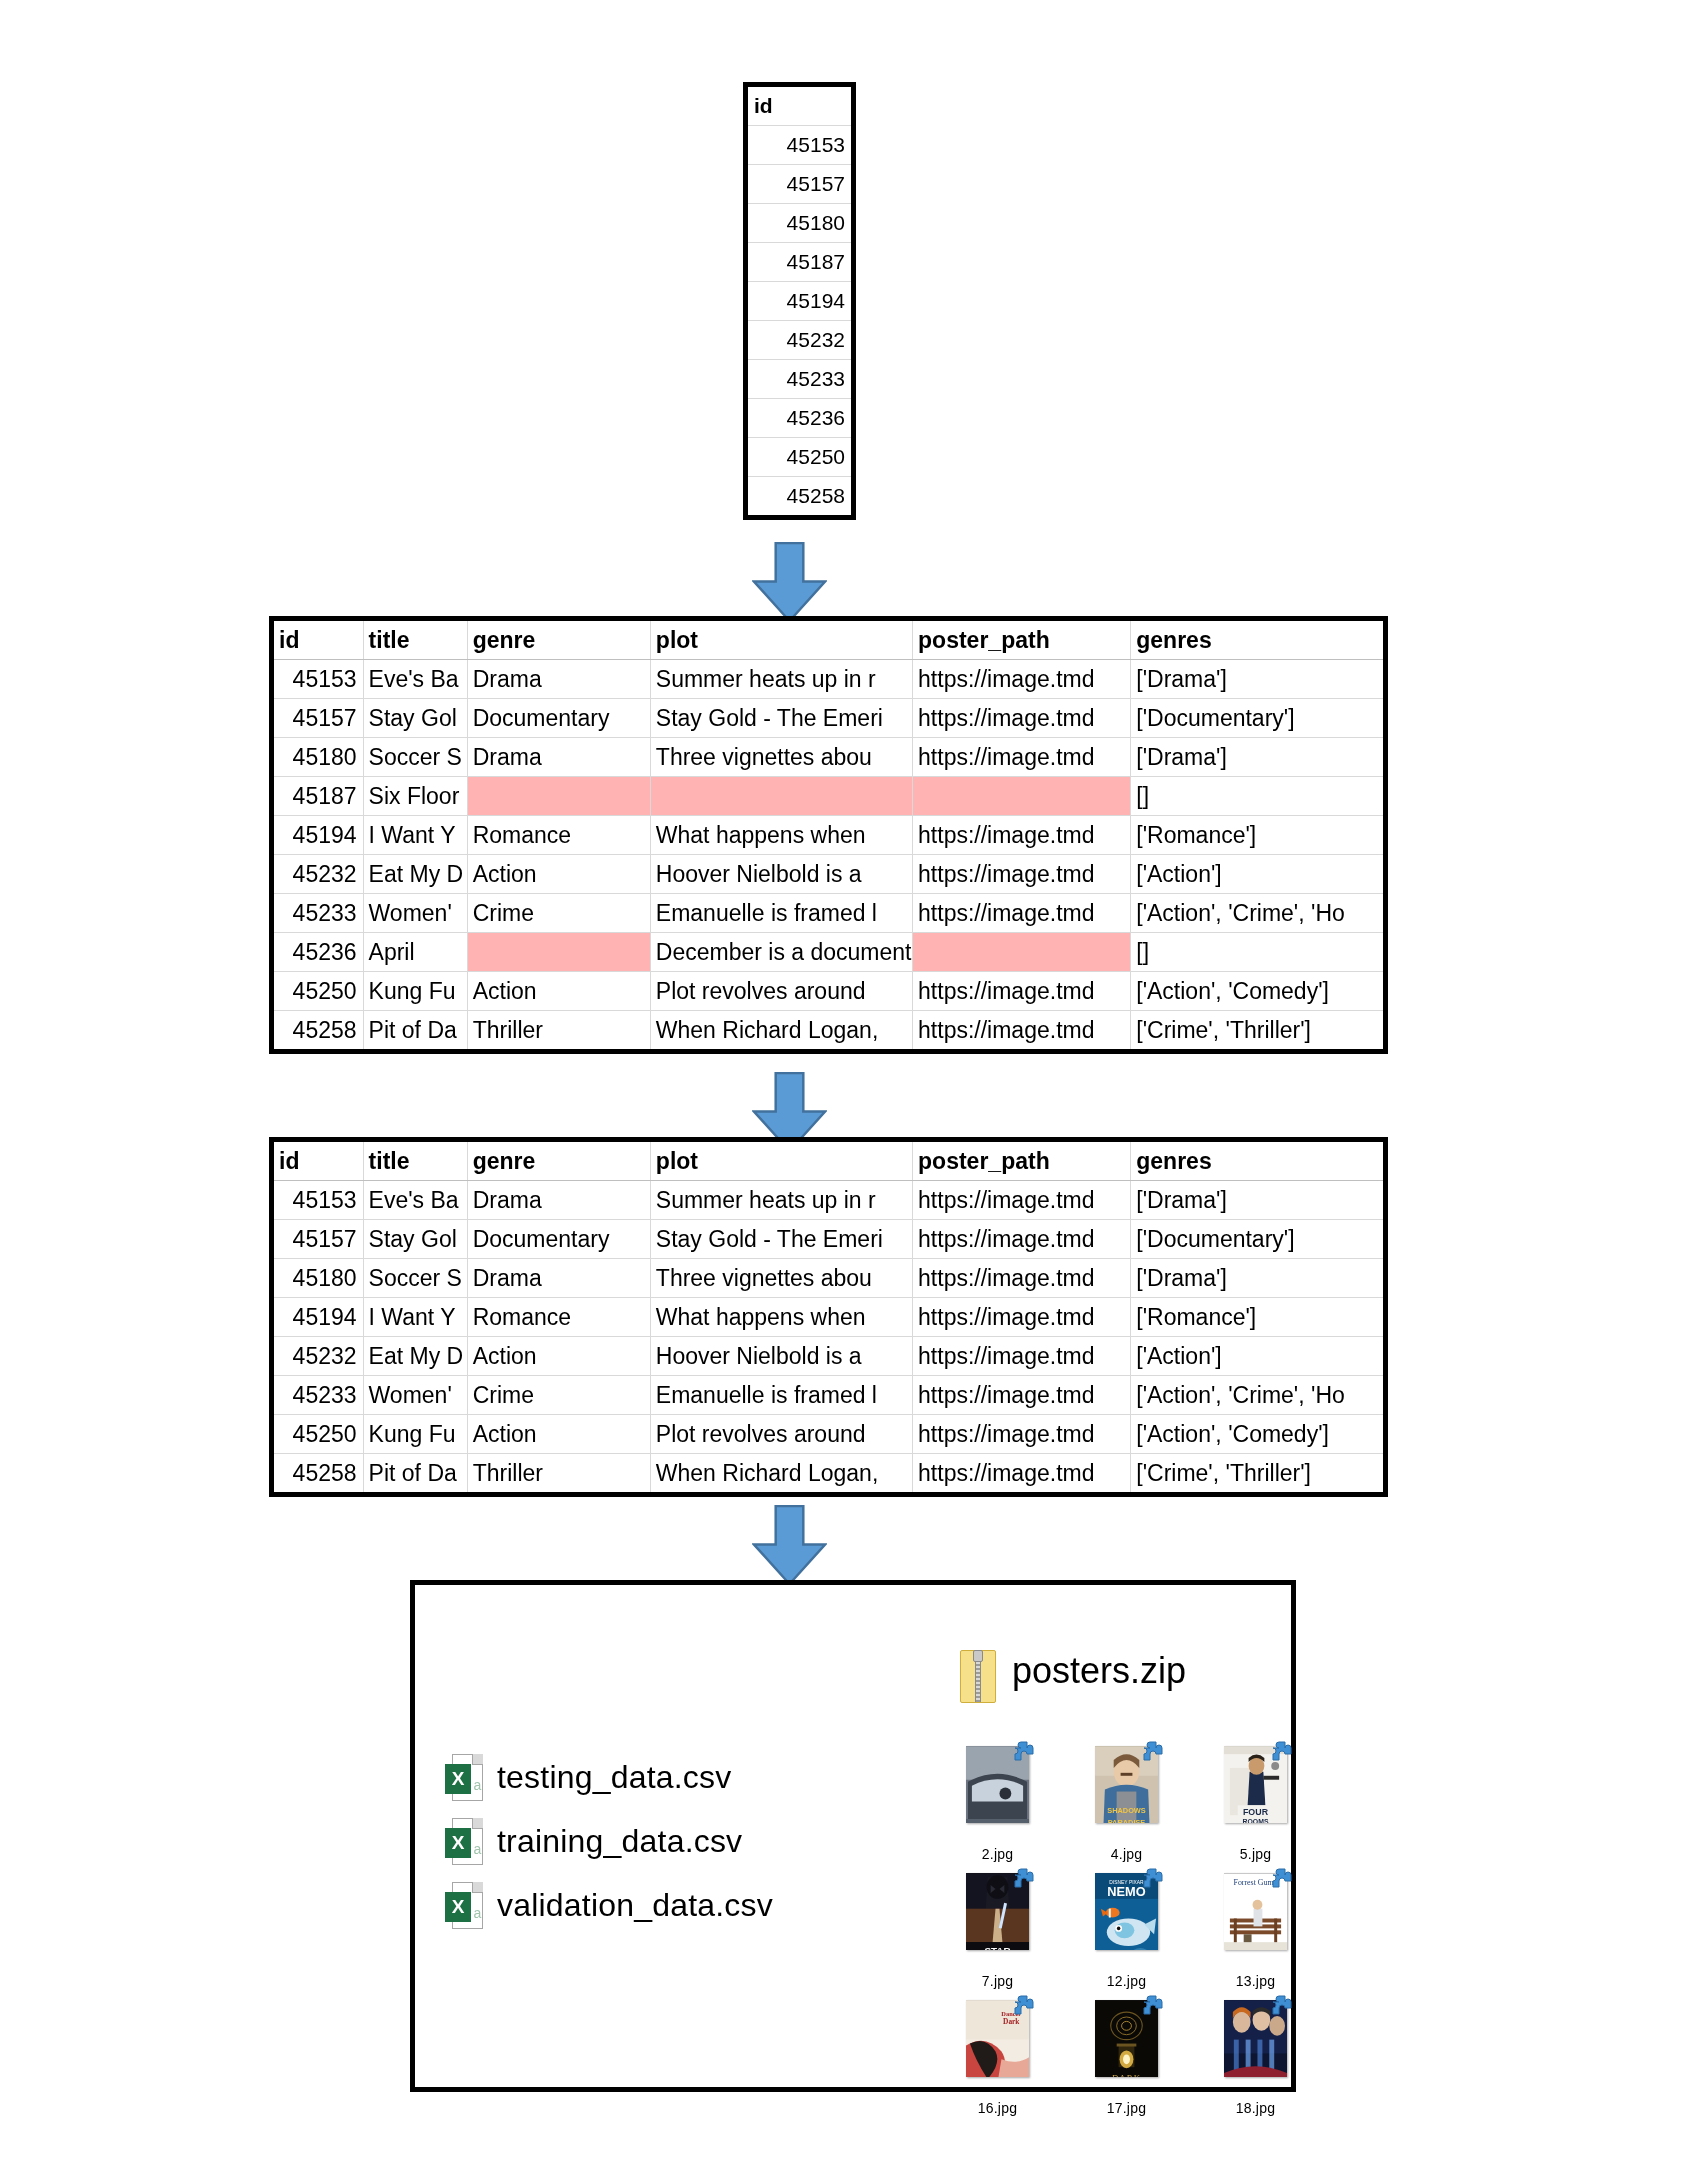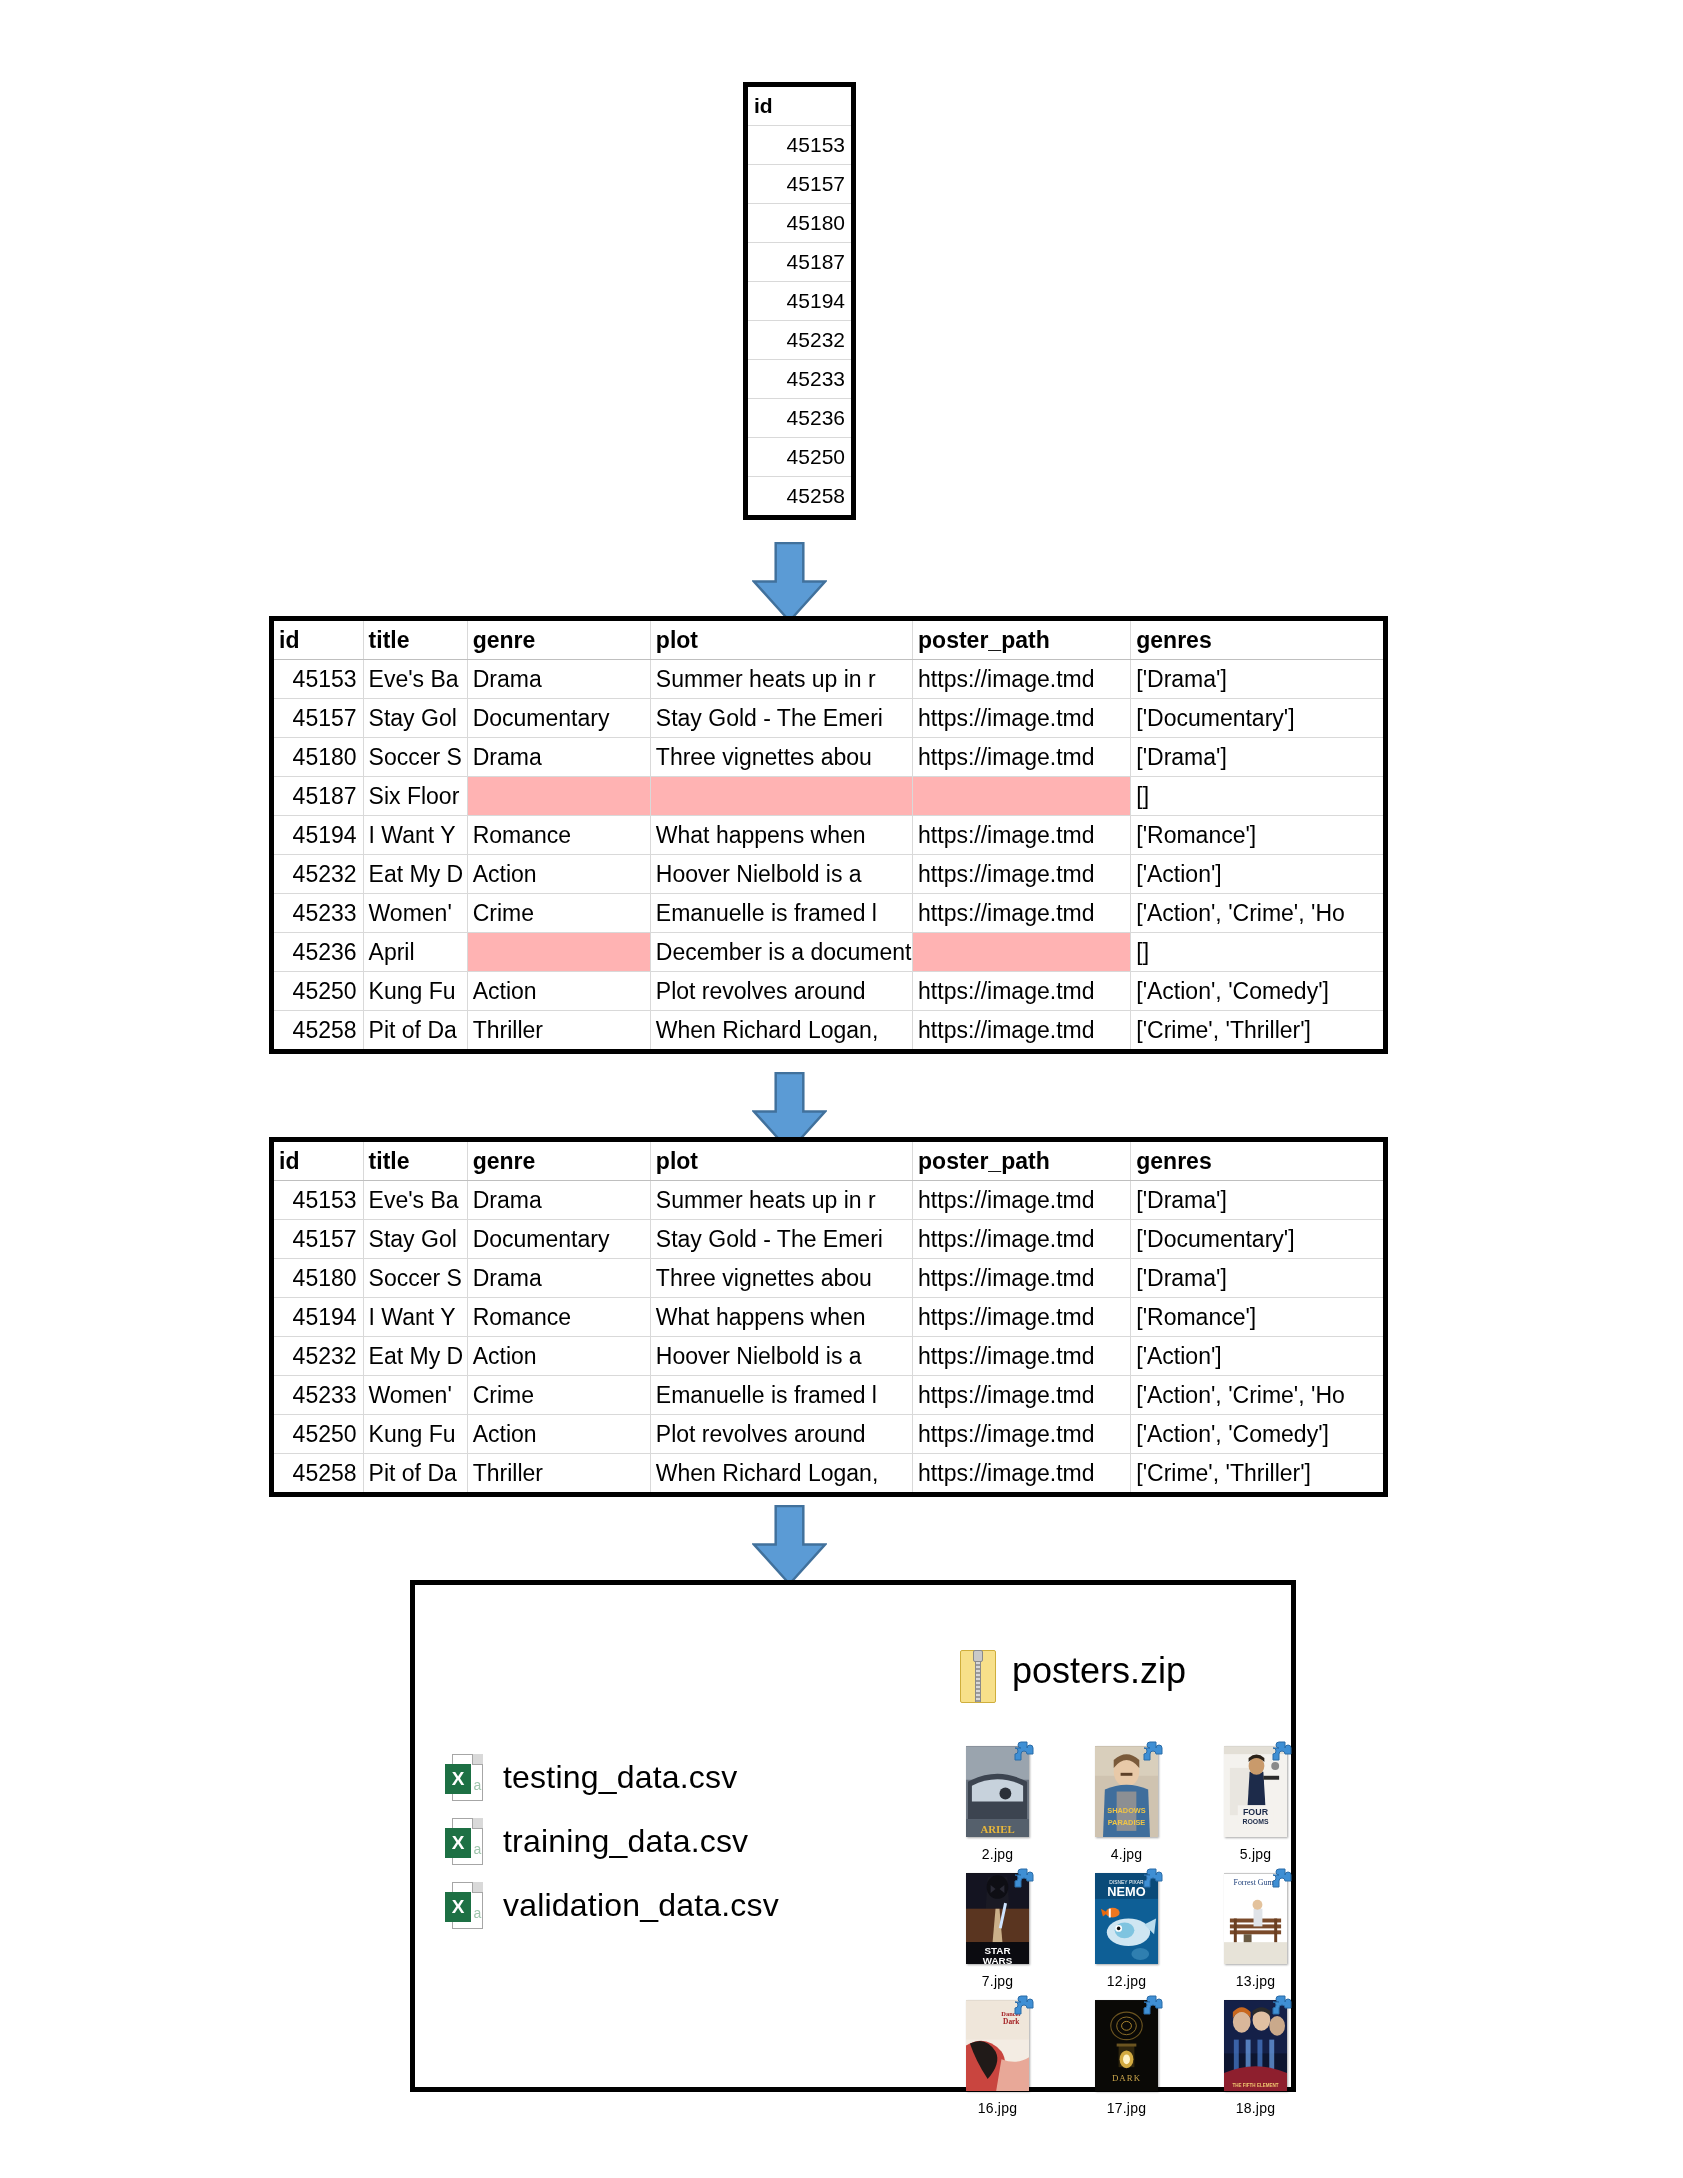--- a/index.html
+++ b/index.html
@@ -57,21 +57,21 @@
 
   
   #output-box{
     position:absolute;left:410px;top:1580px;width:886px;height:512px;
     border:5px solid #000;background:#fff;box-sizing:border-box;
   }
 
   
   #csv-list{position:absolute;left:30px;top:160px;}
   .csv-row{display:flex;align-items:center;height:64px;}
-  .csv-label{font-size:32px;margin-left:20px;letter-spacing:0.2px;}
+  .csv-label{font-size:32px;margin-left:14px;letter-spacing:0.2px;}
 
   
   .xls-icon{position:relative;width:38px;height:47px;flex:0 0 38px;}
   .xls-icon .page{
     position:absolute;left:7px;top:0;width:31px;height:47px;
     background:#fff;border:1.5px solid #a6a6a6;box-sizing:border-box;
   }
   .xls-icon .fold{
     position:absolute;right:0;top:0;width:11px;height:11px;
     background:#d9d9d9;border-left:1.5px solid #a6a6a6;border-bottom:1.5px solid #a6a6a6;
@@ -108,21 +108,21 @@
 
   
   #poster-grid{
     position:absolute;left:525px;top:161px;
     display:grid;grid-template-columns:repeat(3,115px);
     grid-auto-rows:127px;gap:0px 14px;
   }
   .poster-cell{width:115px;text-align:center;position:relative;}
   .thumb-wrap{position:relative;width:63px;height:95px;margin:0 auto;}
   .thumb{
-    position:absolute;left:0;top:0;width:63px;height:91px;
+    position:absolute;left:0;top:0;width:63px;height:77px;
     overflow:hidden;box-shadow:1px 1px 2px rgba(0,0,0,.35);
     background:#222;
   }
   .thumb svg{display:block;width:63px;height:95px;}
   .puzzle{
     position:absolute;right:-9px;top:-6px;width:26px;height:26px;
     pointer-events:none;
   }
   .pname{font-size:14px;margin-top:5px;letter-spacing:0.2px;}
 </style>

